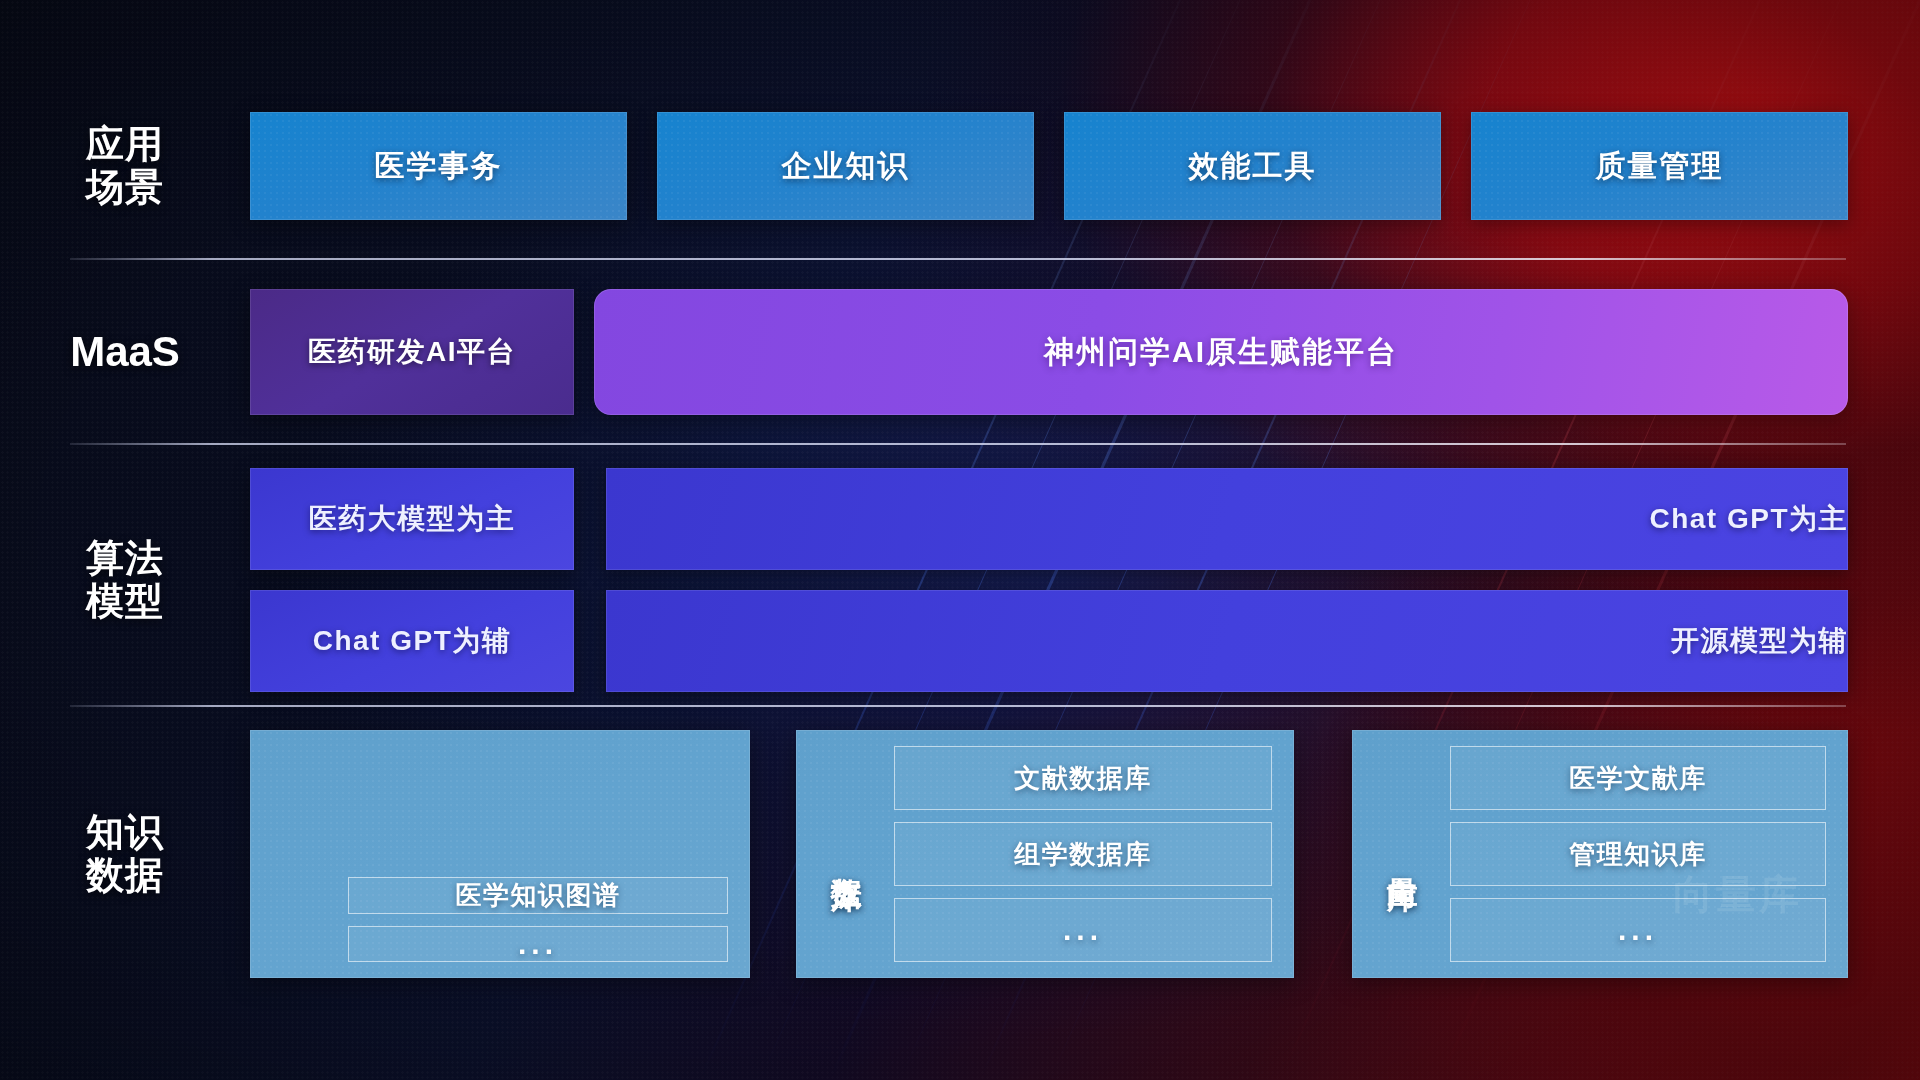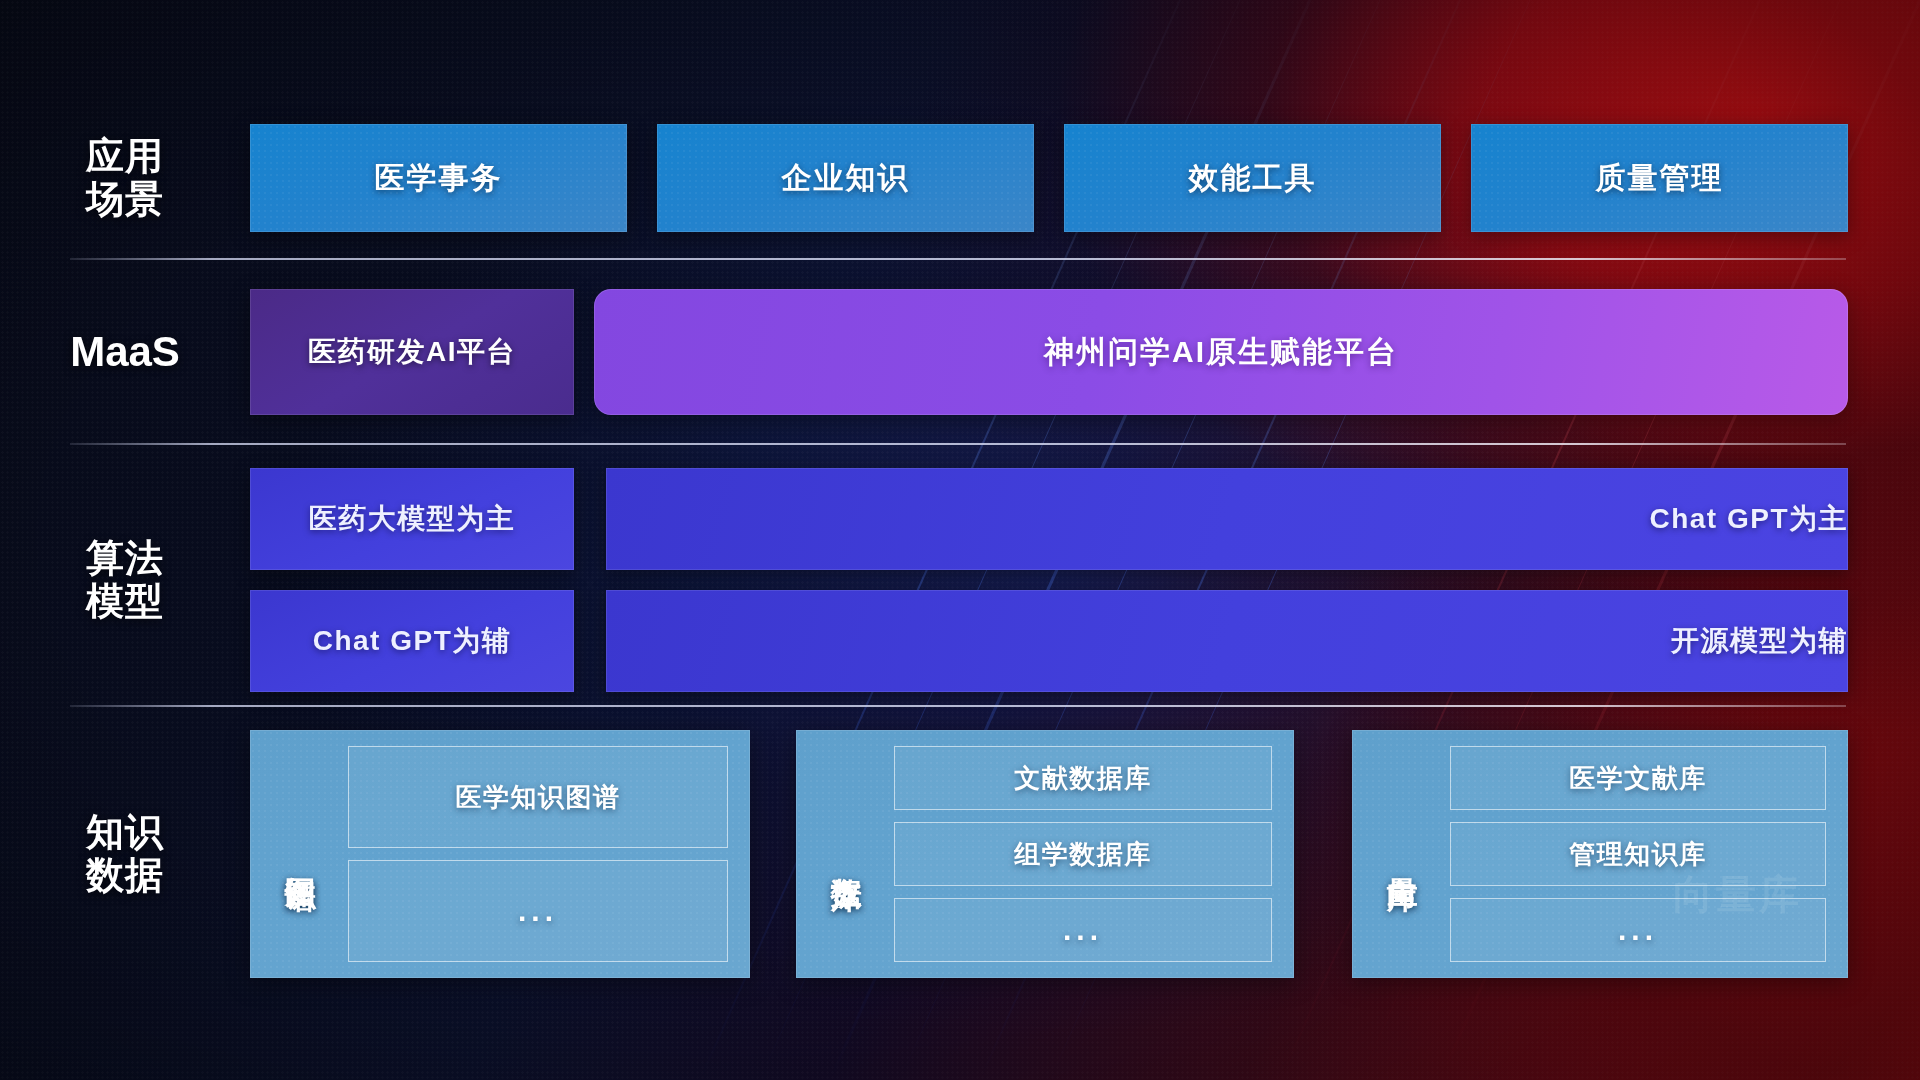--- a/index.html
+++ b/index.html
@@ -74,21 +74,21 @@
 
   .divider {
     position: absolute;
     left: 70px;
     width: 1776px;
     height: 2px;
     background: linear-gradient(90deg, rgba(185,190,215,0.15) 0%, rgba(200,205,230,0.82) 8%, rgba(205,210,235,0.88) 55%, rgba(225,215,225,0.92) 85%, rgba(210,190,200,0.35) 100%);
   }
 
   
-  .app-row { top: 118px; height: 120px; }
+  .app-row { top: 106px; height: 120px; }
   .app-boxes { display: flex; gap: 30px; padding-right: 72px; width: 100%; }
   .app-box {
     flex: 1 1 0;
     height: 108px;
     display: flex;
     align-items: center;
     justify-content: center;
     color: #ffffff;
     font-size: 30px;
     font-weight: 700;
@@ -169,21 +169,21 @@
     overflow: hidden;
   }
   .know-group::after {
     content: "";
     position: absolute; inset: 0;
     background-image: radial-gradient(rgba(255,255,255,0.12) 1px, transparent 1.2px);
     background-size: 6px 6px;
     opacity: 0.45;
     pointer-events: none;
   }
-  .know-group.g1 { flex: 0 0 500px; }
+  .know-group.g1 { flex: 0 0 500px; align-items: flex-end; }
   .know-group.g2 { flex: 0 0 498px; }
   .know-group.g3 { flex: 1 1 auto; margin-left: 12px; }
 
   .know-vlabel {
     flex: 0 0 56px;
     display: flex;
     align-items: center;
     justify-content: center;
     color: #ffffff;
     font-size: 31px;

